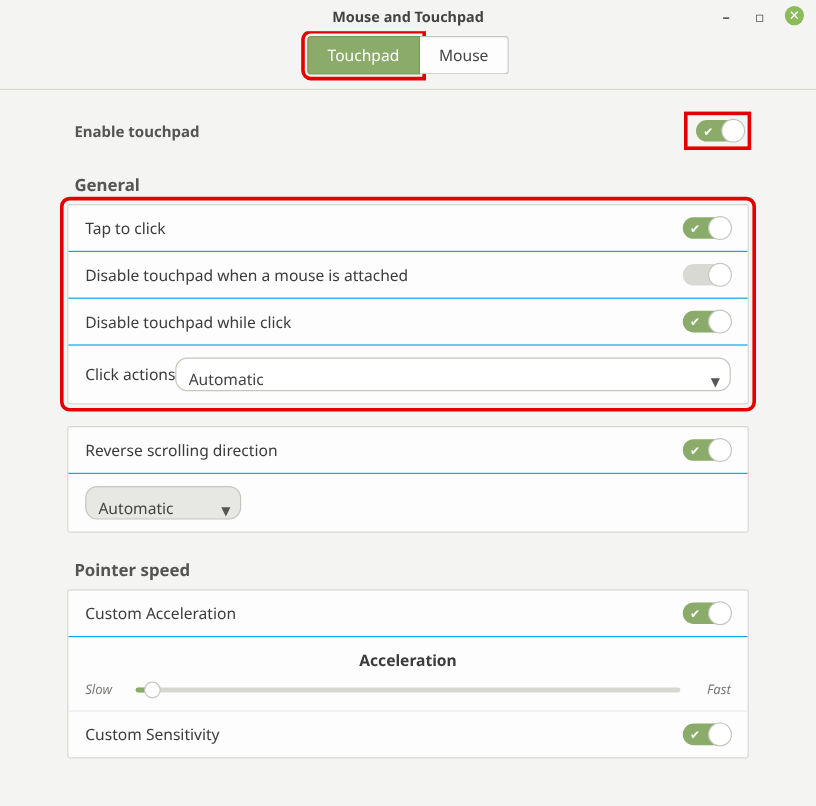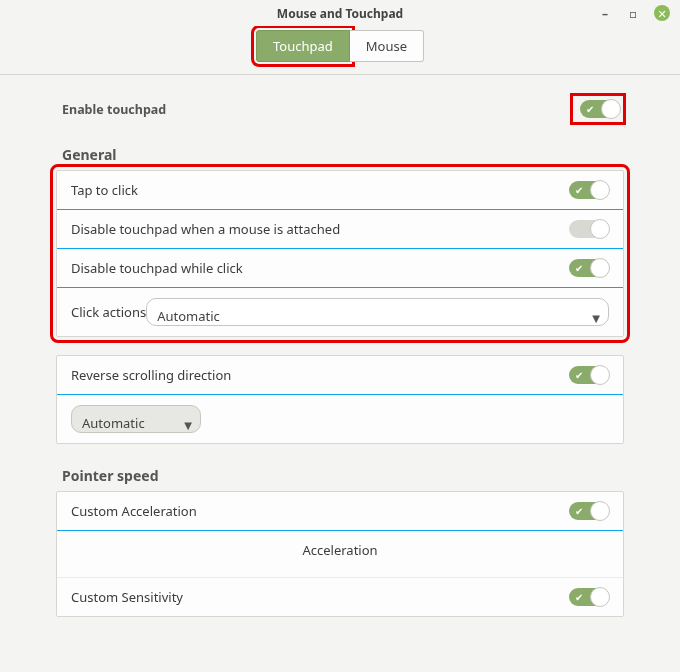--- a/index.html
+++ b/index.html
@@ -168,20 +168,21 @@
     flex-direction: column;
     padding: 10px 14px;
     border-bottom: 1px solid #ececea;
   }
   .slider-block:last-child { border-bottom: none; }
   .slider-label {
     text-align: center;
     font-size: 13px;
     color: #3c3c3c;
     padding-bottom: 8px;
+    font-weight: bold;
   }
   .slider-row {
     display: flex;
     align-items: center;
     gap: 10px;
   }
   .slider-end {
     font-size: 11px;
     font-style: italic;
     color: #7a7a76;
@@ -300,20 +301,28 @@
   <div class="panel">
     <div class="row">
       <span>Custom Acceleration</span>
       <span class="toggle on">
         <span class="check">✔</span>
           <span class="knob"></span>
       </span>
     </div>
     <div class="slider-block">
       <div class="slider-label">Acceleration</div>
+      <div class="slider-row">
+        <span class="slider-end">Slow</span>
+        <div class="track">
+          <div class="fill" style="width:3%;"></div>
+          <div class="thumb" style="left:3%;"></div>
+        </div>
+        <span class="slider-end right">Fast</span>
+      </div>
     </div>
     <div class="row">
       <span>Custom Sensitivity</span>
       <span class="toggle on">
         <span class="check">✔</span>
           <span class="knob"></span>
       </span>
     </div>
 
   </div>

